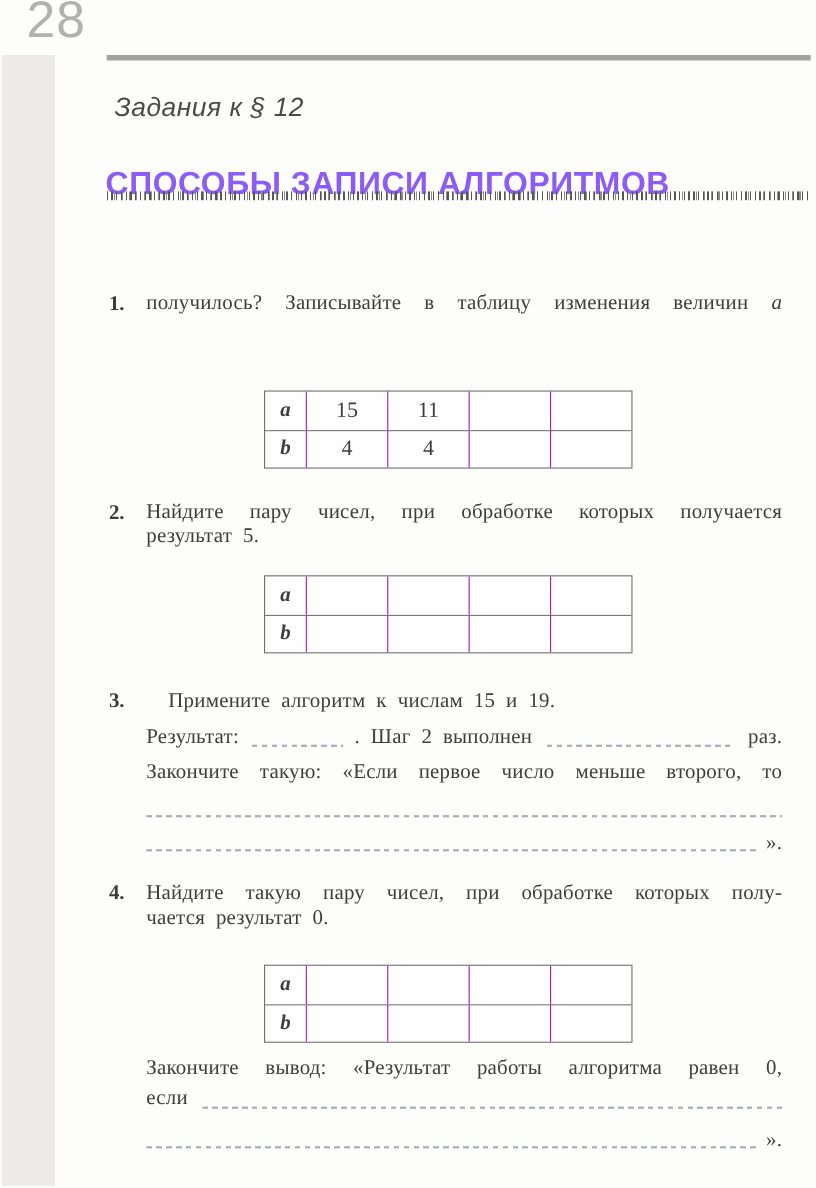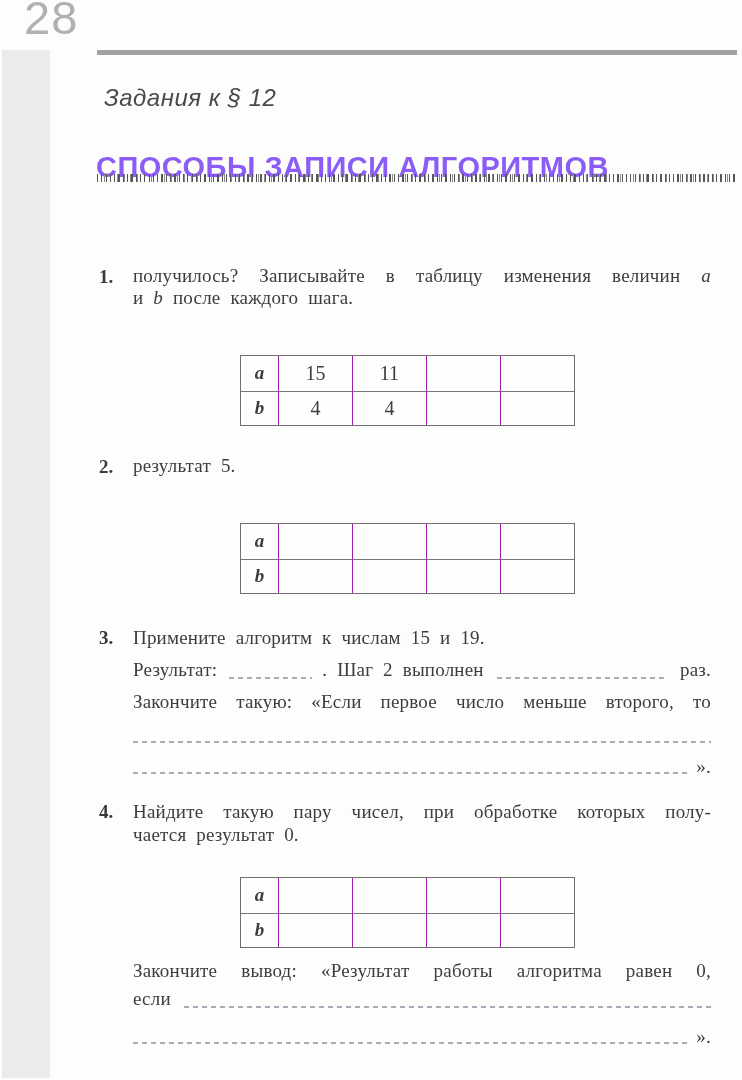--- a/index.html
+++ b/index.html
@@ -71,54 +71,54 @@
   <div class="abs left-strip"></div>
   <div class="abs page-number">28</div>
   <div class="abs top-rule"></div>
   <div class="abs section-label">Задания к § 12</div>
   <div class="abs page-title">СПОСОБЫ ЗАПИСИ АЛГОРИТМОВ</div>
   <div class="abs barcode"></div>
 
   <div class="abs tnum" style="top:265px;">1.</div>
   <div class="abs para" style="top:265px;">
     <div class="ln jst"><span>получилось? Записывайте в таблицу изменения величин </span><span style="font-style: italic;">a</span></div>
-    <div class="ln"><span>и </span><span style="font-style: italic;">b</span><span> после каждого шага.</span></div>
   </div>
   <div class="ttable" style="left:240px; top:355px;">
       <div class="tcell tlabel c0 r0">a</div>
       <div class="tcell r0">15</div>
       <div class="tcell r0">11</div>
       <div class="tcell r0"></div>
       <div class="tcell r0"></div>
       <div class="tcell tlabel c0">b</div>
       <div class="tcell">4</div>
       <div class="tcell">4</div>
       <div class="tcell"></div>
       <div class="tcell"></div>
     </div>
 
   <div class="abs tnum" style="top:455px;">2.</div>
   <div class="abs para lh22" style="top:455px;">
+    <div class="ln jst"><span>Найдите пару чисел, при обработке которых получается</span></div>
     <div class="ln"><span>результат 5.</span></div>
   </div>
   <div class="ttable" style="left:240px; top:523px;">
       <div class="tcell tlabel c0 r0">a</div>
       <div class="tcell r0"></div>
       <div class="tcell r0"></div>
       <div class="tcell r0"></div>
       <div class="tcell r0"></div>
       <div class="tcell tlabel c0">b</div>
       <div class="tcell"></div>
       <div class="tcell"></div>
       <div class="tcell"></div>
       <div class="tcell"></div>
     </div>
 
   <div class="abs tnum" style="top:626px;">3.</div>
-  <div class="abs para" style="top:626px;">
+  <div class="abs para" style="top:626px;margin-left:20px;">
     <div class="ln" style="line-height:24px;"><span>Примените алгоритм к числам 15 и 19.</span></div>
   </div>
   <div class="abs para flexrow" style="top:658px;">
     <span>Результат:</span>
     <span class="blank dashfill" style="width:83px; margin-left:12px; margin-right:10px;"></span>
     <span>. Шаг 2 выполнен</span>
     <span class="blank dashfill" style="flex:1; margin-left:13px; margin-right:12px;"></span>
     <span>раз.</span>
   </div>
   <div class="abs para" style="top:690px;">

